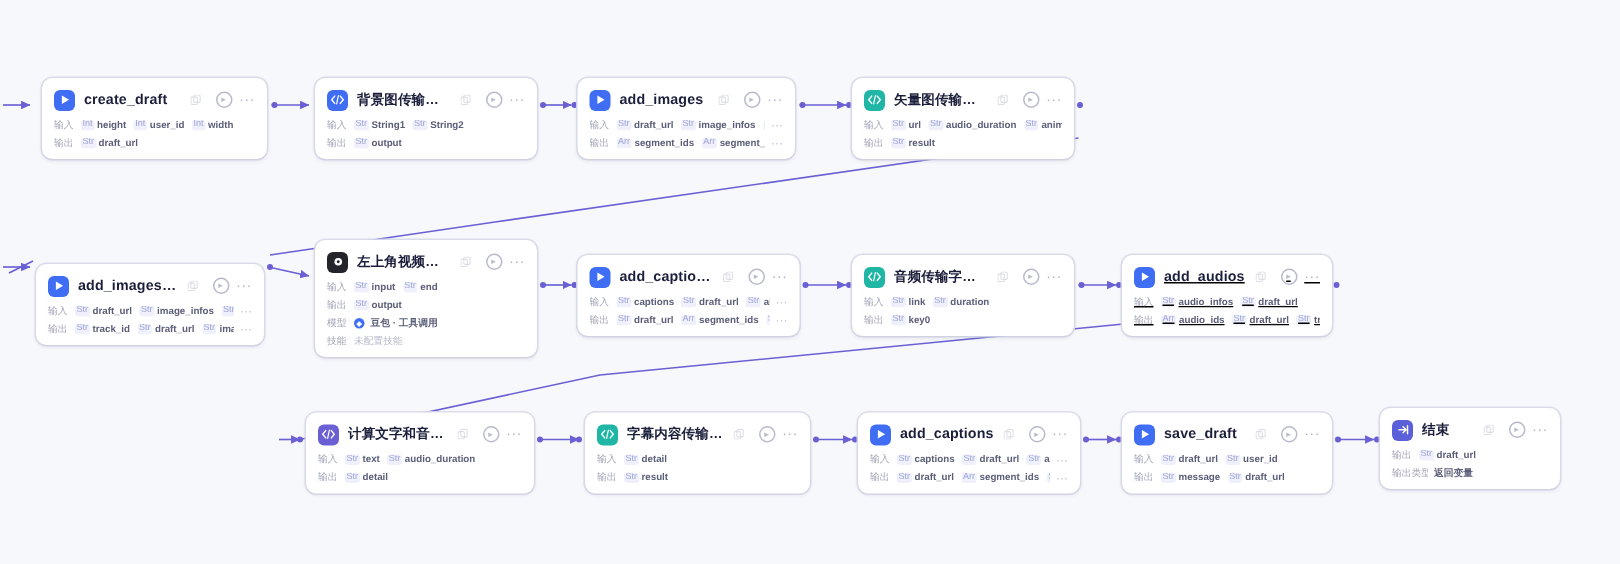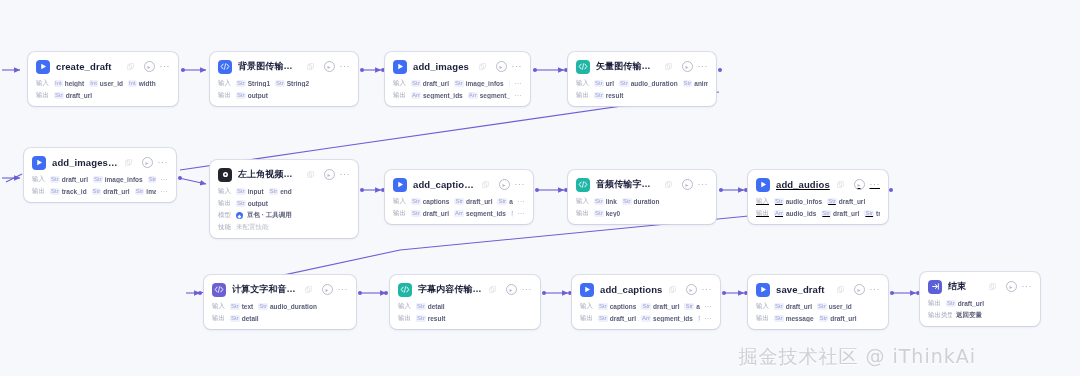--- a/index.html
+++ b/index.html
@@ -333,21 +333,21 @@
             <span class="plabel" style="width:14px">输出</span>
             <div class="chips">
               <span class="chip">
                 <span class="tt">Str</span>
                 <span class="nm">result</span>
               </span>
             </div>
           </div>
         </div>
       </div>
-      <div class="node" style="left: 24px; top: 148px; width: 152px;">
+      <div class="node" style="left: 24px; top: 176px; width: 152px;">
         <div class="node-head">
           <span class="nicon" style="background:#3f6ef5">
             <svg width="9" height="9" viewBox="0 0 12 12">
               <path d="M3 2.2 L9.4 6 L3 9.8 Z" fill="#fff"></path>
             </svg>
           </span>
           <span class="ntitle">add_images_1</span>
           <svg class="copy-icon" viewBox="0 0 10 10">
             <rect x="0.5" y="2.5" width="6" height="7" rx="1" fill="none" stroke="#b3b6c6" stroke-width="1"></rect>
             <rect x="3.2" y="0.5" width="6" height="7" rx="1" fill="none" stroke="#b3b6c6" stroke-width="1"></rect>
@@ -810,14 +810,13 @@
             </div>
           </div>
           <div class="prow">
             <span class="plabel" style="width:24px">输出类型</span>
             <span class="val">返回变量</span>
           </div>
         </div>
       </div>
     </div>
 
-  <div class="wm">掘金技术社区 @ iThinkAi</div>
 </div>
 
 </body></html>

